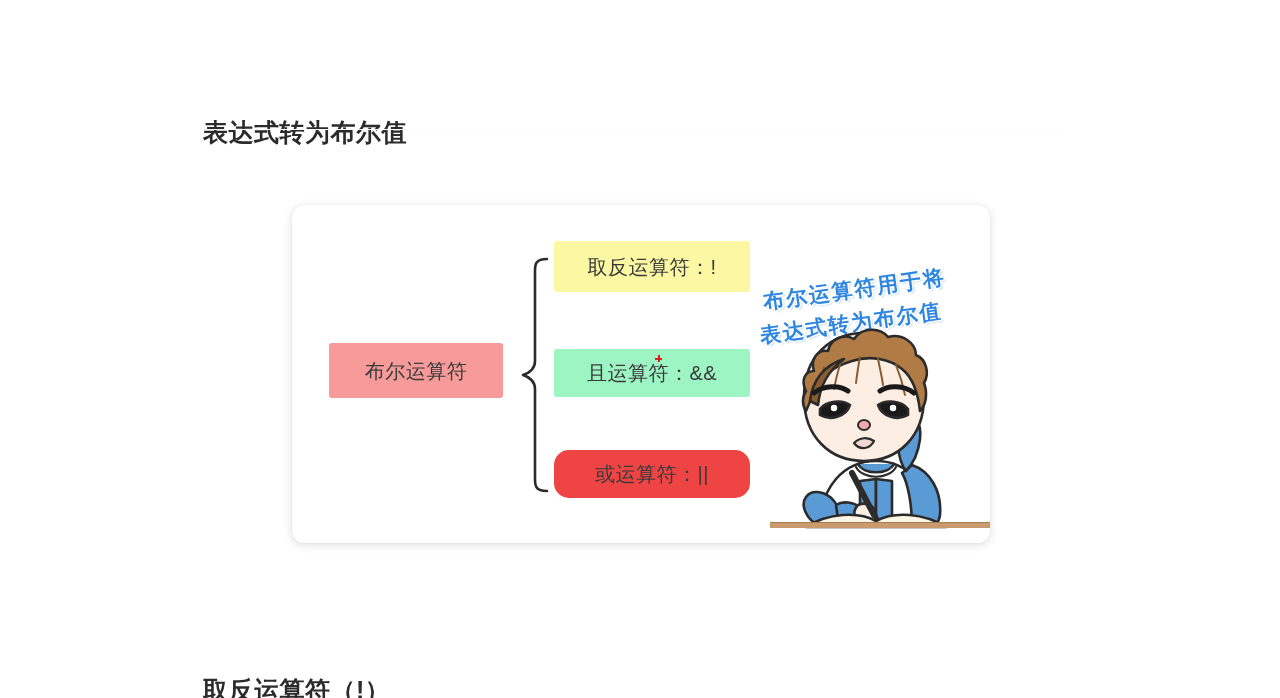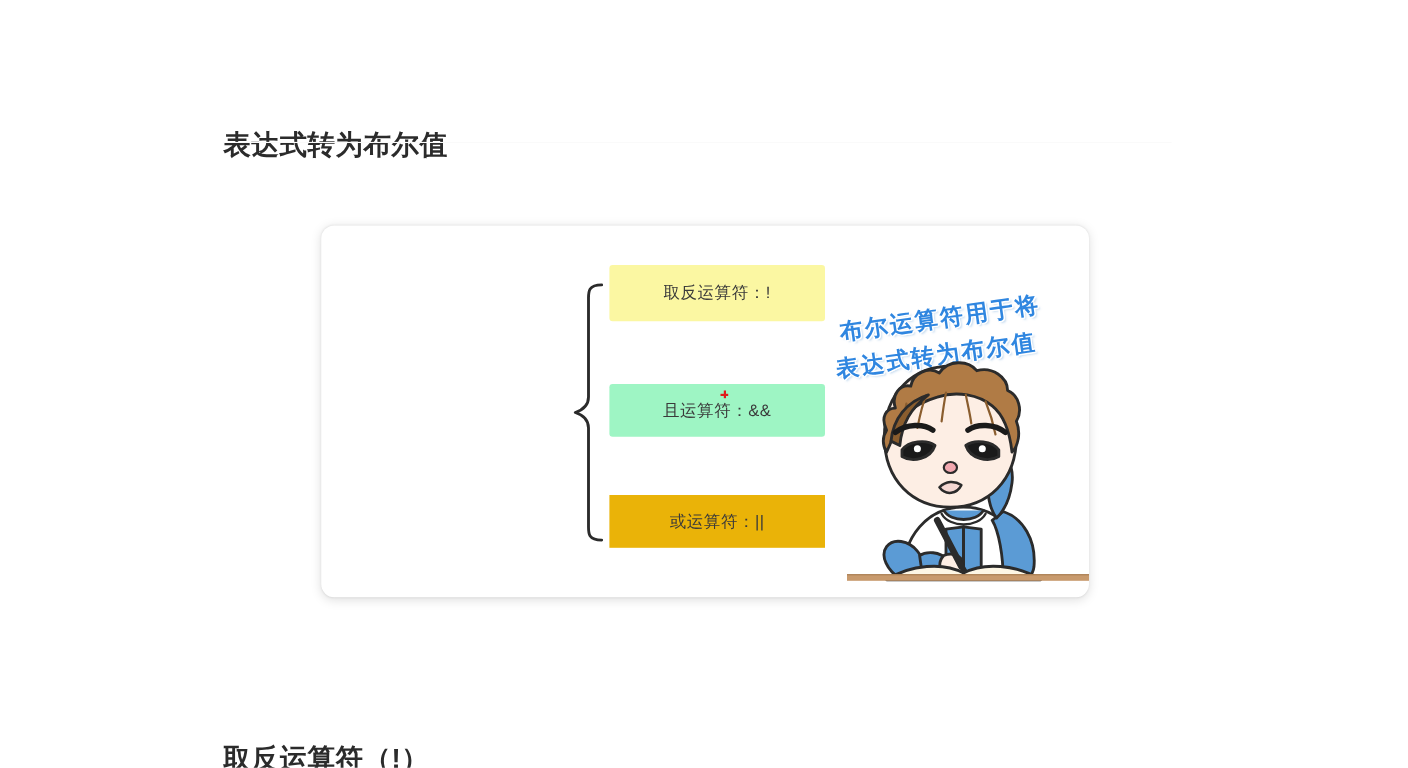--- a/index.html
+++ b/index.html
@@ -48,21 +48,21 @@
     box-shadow: 0 2px 10px rgba(0,0,0,0.13), 0 0 2px rgba(0,0,0,0.08);
     overflow: hidden;
   }
 
   
   .node {
     position: absolute;
     display: flex;
     align-items: center;
     justify-content: center;
-    font-size: 15px;
+    font-size: 20px;
     color: #3a3a3a;
     line-height: 1;
     letter-spacing: 0.5px;
   }
   #node-root {
     left: 37px; top: 138px;
     width: 174px; height: 55px;
     background: #f79a9a;
     border-radius: 3px;
   }
@@ -75,22 +75,22 @@
   #node-and {
     left: 262px; top: 144px;
     width: 196px; height: 48px;
     background: #9ef5c4;
     border-radius: 3px;
     align-items: center;
   }
   #node-or {
     left: 262px; top: 245px;
     width: 196px; height: 48px;
-    background: #eab308;
-    border-radius: 0;
+    background: #ef4444;
+    border-radius: 15px;
   }
 
   
   #brace {
     position: absolute;
     left: 213px; top: 50px;
     width: 48px; height: 240px;
   }
 
   
@@ -146,20 +146,23 @@
 </head>
 <body>
 
 <div class="page">
 
   <h2 class="h-section" id="heading-top">表达式转为布尔值</h2>
   <div id="heading-top-rule"></div>
 
   <div class="card">
 
+    <div class="node" id="node-root">
+      <span>布尔运算符</span>
+    </div>
 
     <svg id="brace" viewBox="0 0 48 240">
       <path d="M42 4 C30 4 30 10 30 16 L30 106 C30 114 24 118 18 120
                C24 122 30 126 30 134 L30 224 C30 230 30 236 42 236" fill="none" stroke="#2b2b2b" stroke-width="2.6" stroke-linecap="round" stroke-linejoin="round"></path>
     </svg>
 
     <div class="node" id="node-not">
       <span>取反运算符：!</span>
     </div>
 

